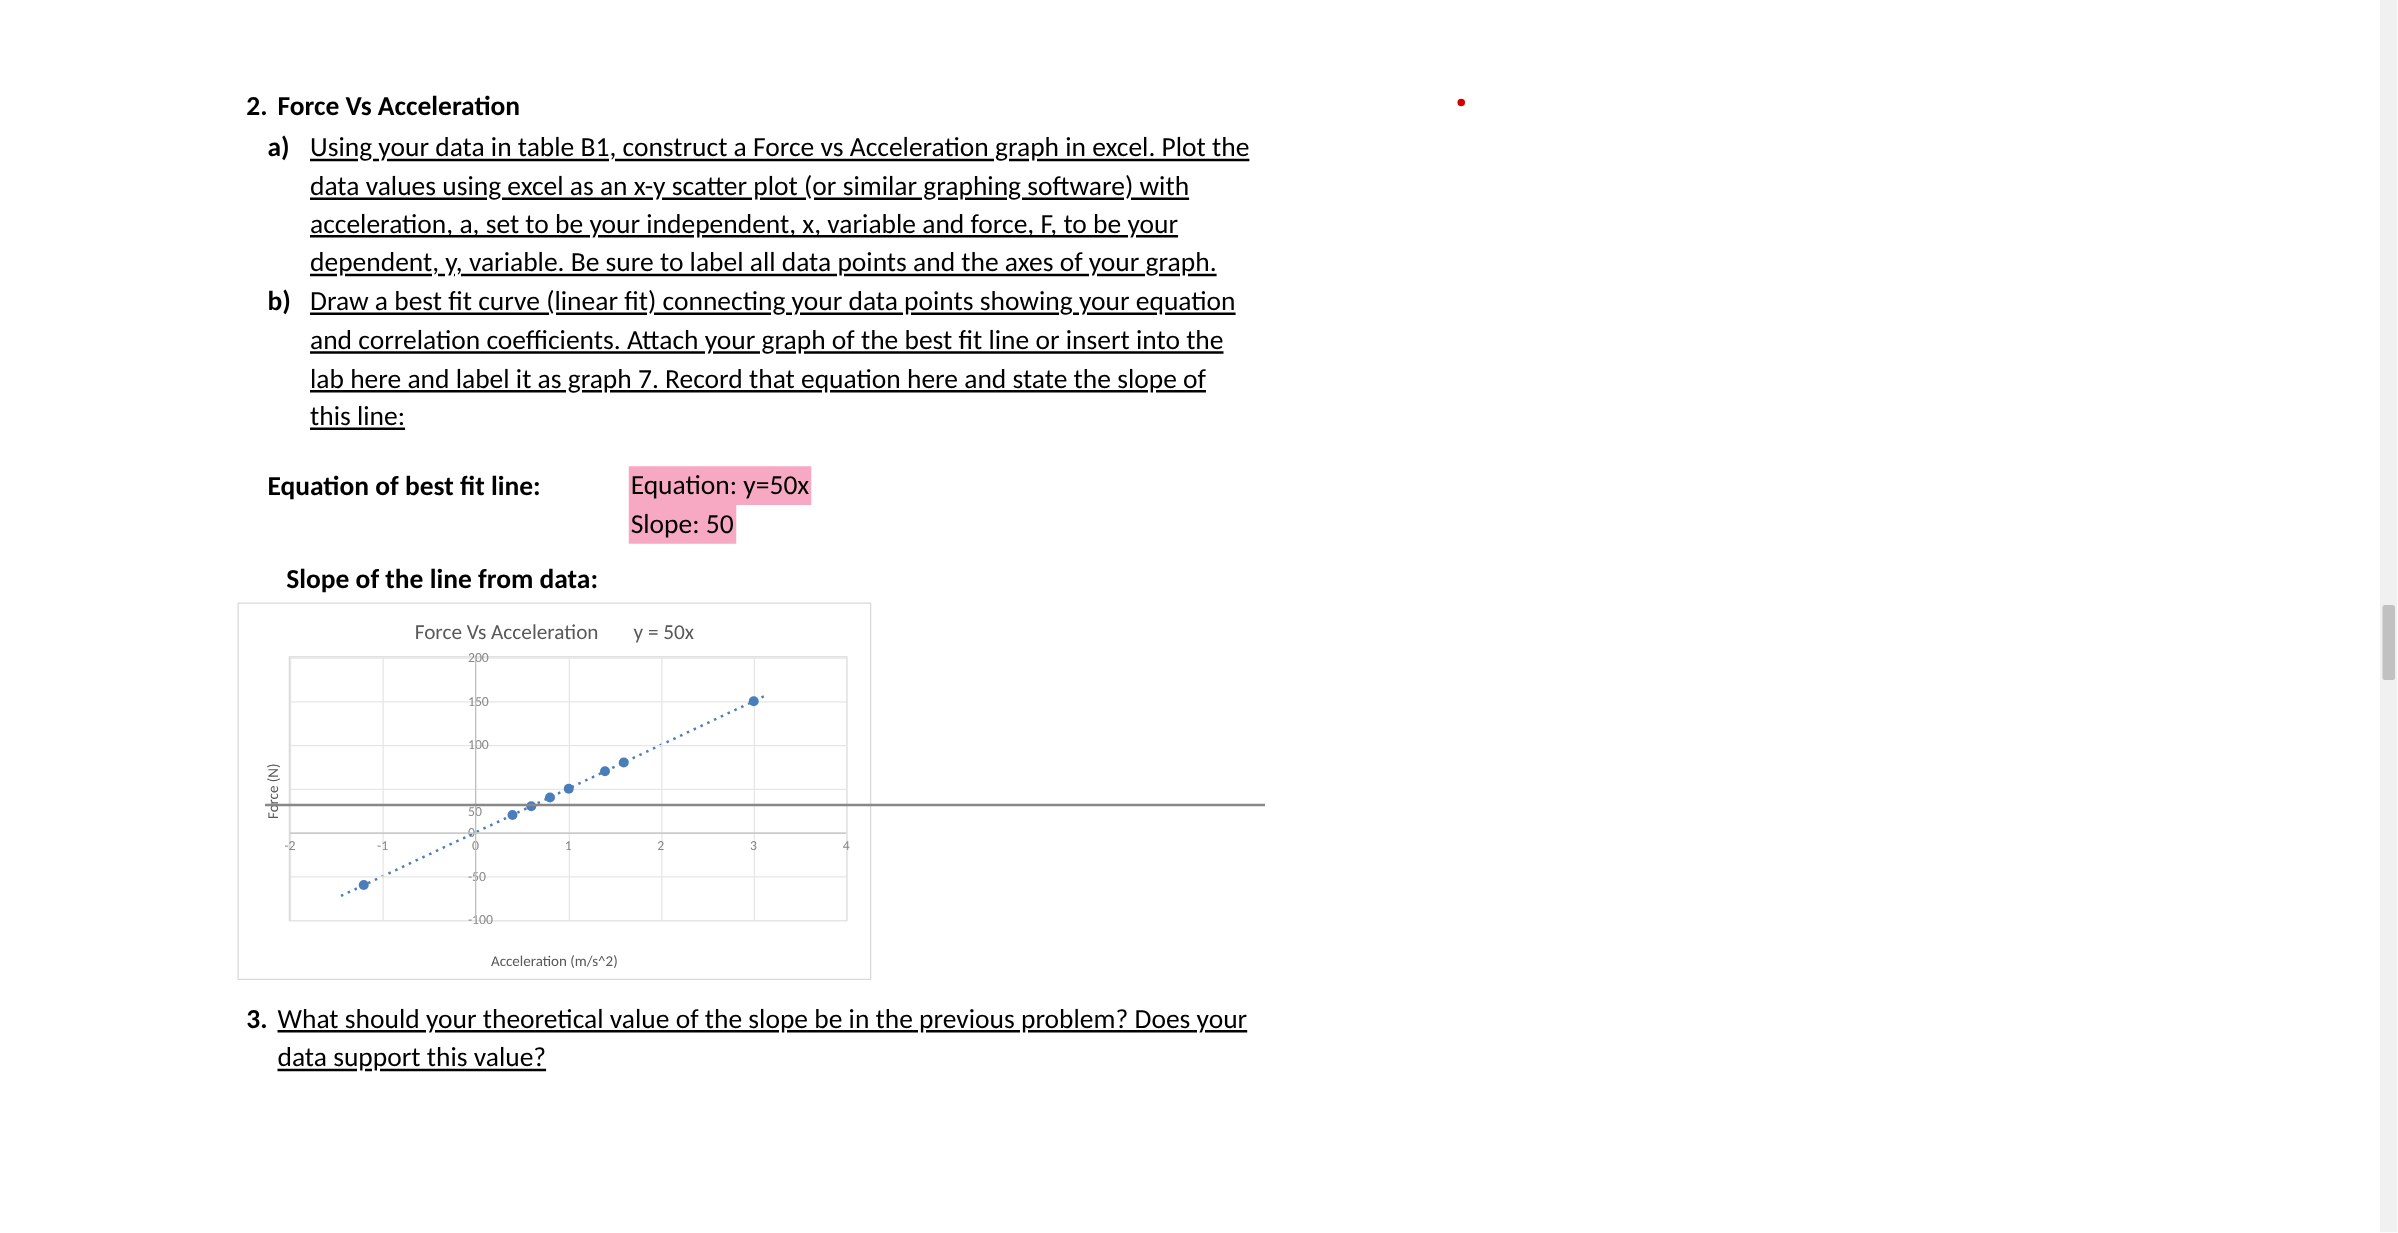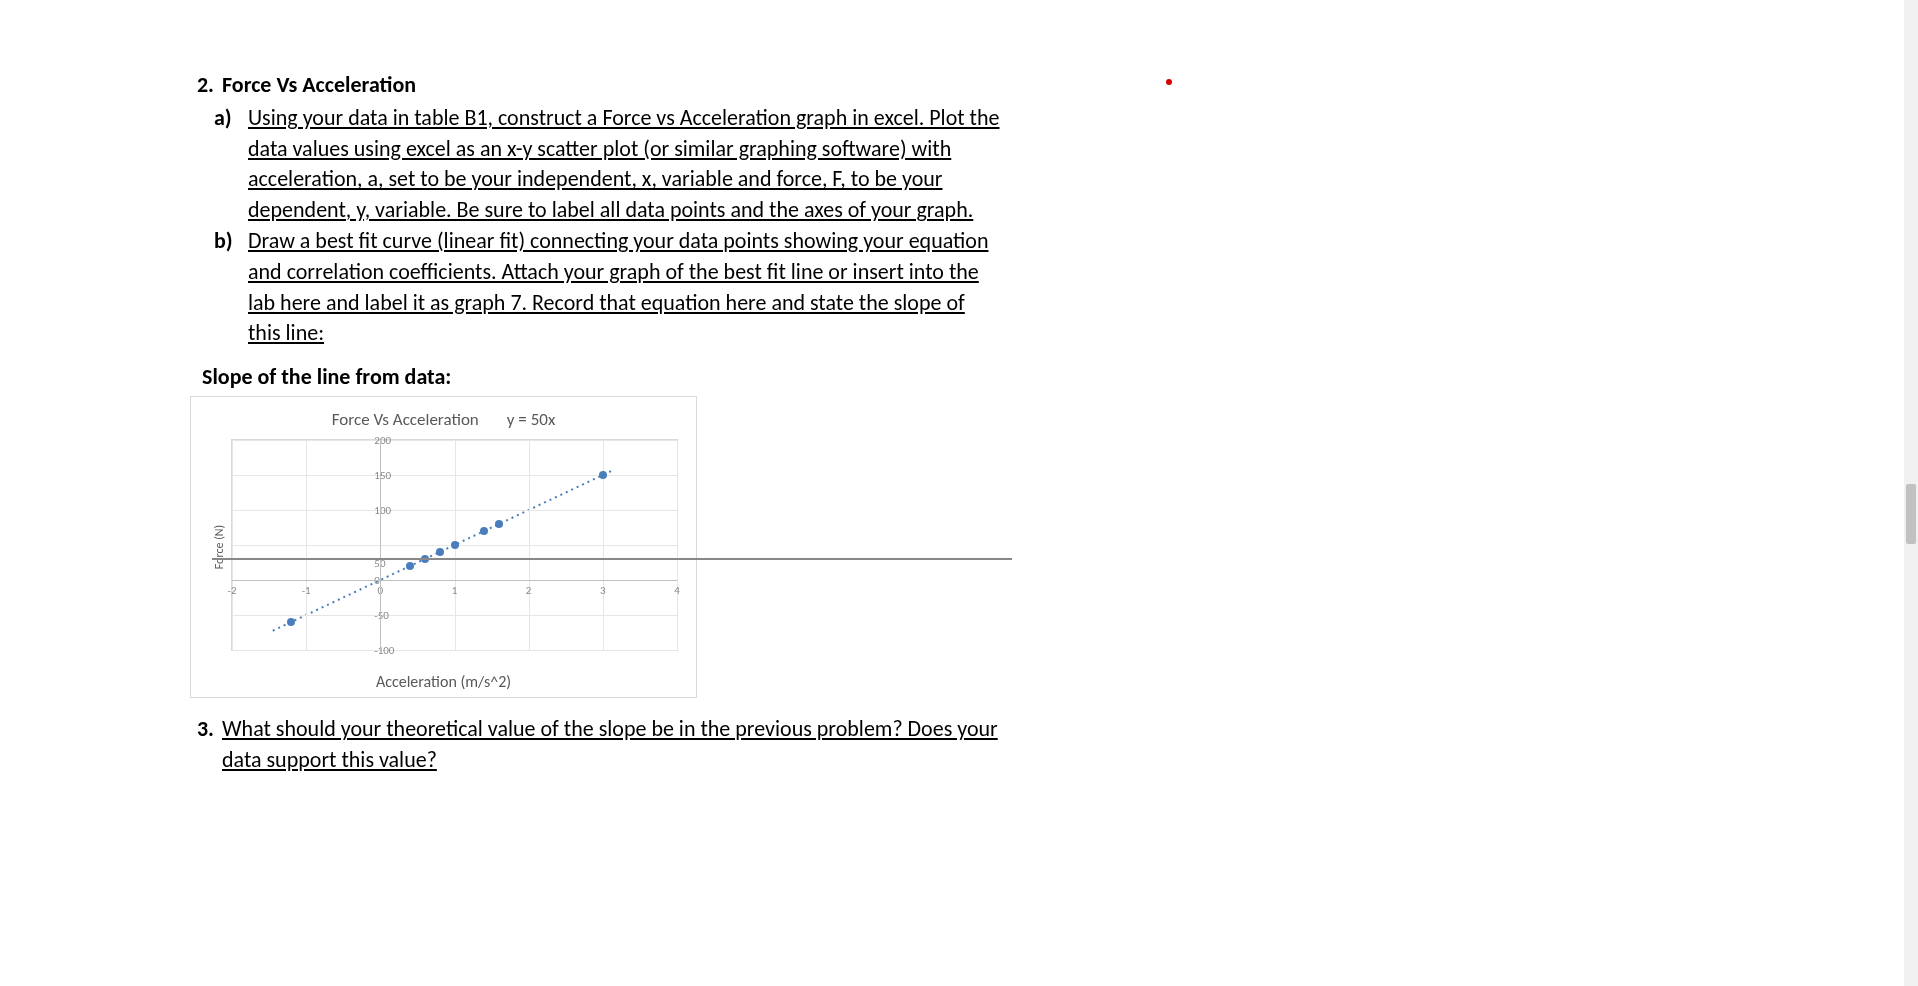--- a/index.html
+++ b/index.html
@@ -69,21 +69,21 @@
     font-size: 22px;
     line-height: 1.4;
   }
   .hl {
     background: #f7a9c4;
     padding: 0 2px;
     display: inline-block;
   }
   .slope-row {
     margin-top: 14px;
-    margin-left: 22px;
+    margin-left: 49px;
     font-weight: 700;
     font-size: 22px;
   }
 
   
   .chart-outer {
     margin-top: 6px;
     margin-left: 10px;
     width: 505px;
     height: 300px;
@@ -114,21 +114,21 @@
     font-size: 12px;
     color: #595959;
     white-space: nowrap;
   }
   .xlabel {
     position: absolute;
     bottom: 6px;
     left: 0;
     right: 0;
     text-align: center;
-    font-size: 16px;
+    font-size: 12px;
     color: #595959;
   }
   .plot {
     position: absolute;
     left: 40px;
     top: 42px;
     width: 445px;
     height: 210px;
     border: 1px solid #d9d9d9;
   }
@@ -227,20 +227,27 @@
     <div class="sub-line">
       <div class="sub-letter">a)</div>
       <div class="sub-text">Using your data in table B1, construct a Force vs Acceleration graph in excel.  Plot the data values using excel as an x-y scatter plot (or similar graphing software) with acceleration, a, set to be your independent, x, variable and force, F, to be your dependent, y, variable.  Be sure to label all data points and the axes of your graph.</div>
     </div>
     <div class="sub-line">
       <div class="sub-letter">b)</div>
       <div class="sub-text">Draw a best fit curve (linear fit) connecting your data points showing your equation and correlation coefficients.  Attach your graph of the best fit line or insert into the lab here and label it as graph 7. Record that equation here and state the slope of this line:</div>
     </div>
   </div>
 
+  <div class="eq-row">
+    <div class="eq-label">Equation of best fit line:</div>
+    <div class="highlight-box">
+      <span class="hl">Equation: y=50x</span><br>
+      <span class="hl">Slope: 50</span>
+    </div>
+  </div>
 
   <div class="slope-row">Slope of the line from data:</div>
 
   <div class="chart-outer">
     <div class="chart-title-row">
       <span class="chart-title-main">Force Vs Acceleration</span>
       <span class="chart-legend">y = 50x</span>
     </div>
     <div class="ylabel">Force (N)</div>
     <div class="xlabel">Acceleration (m/s^2)</div>

